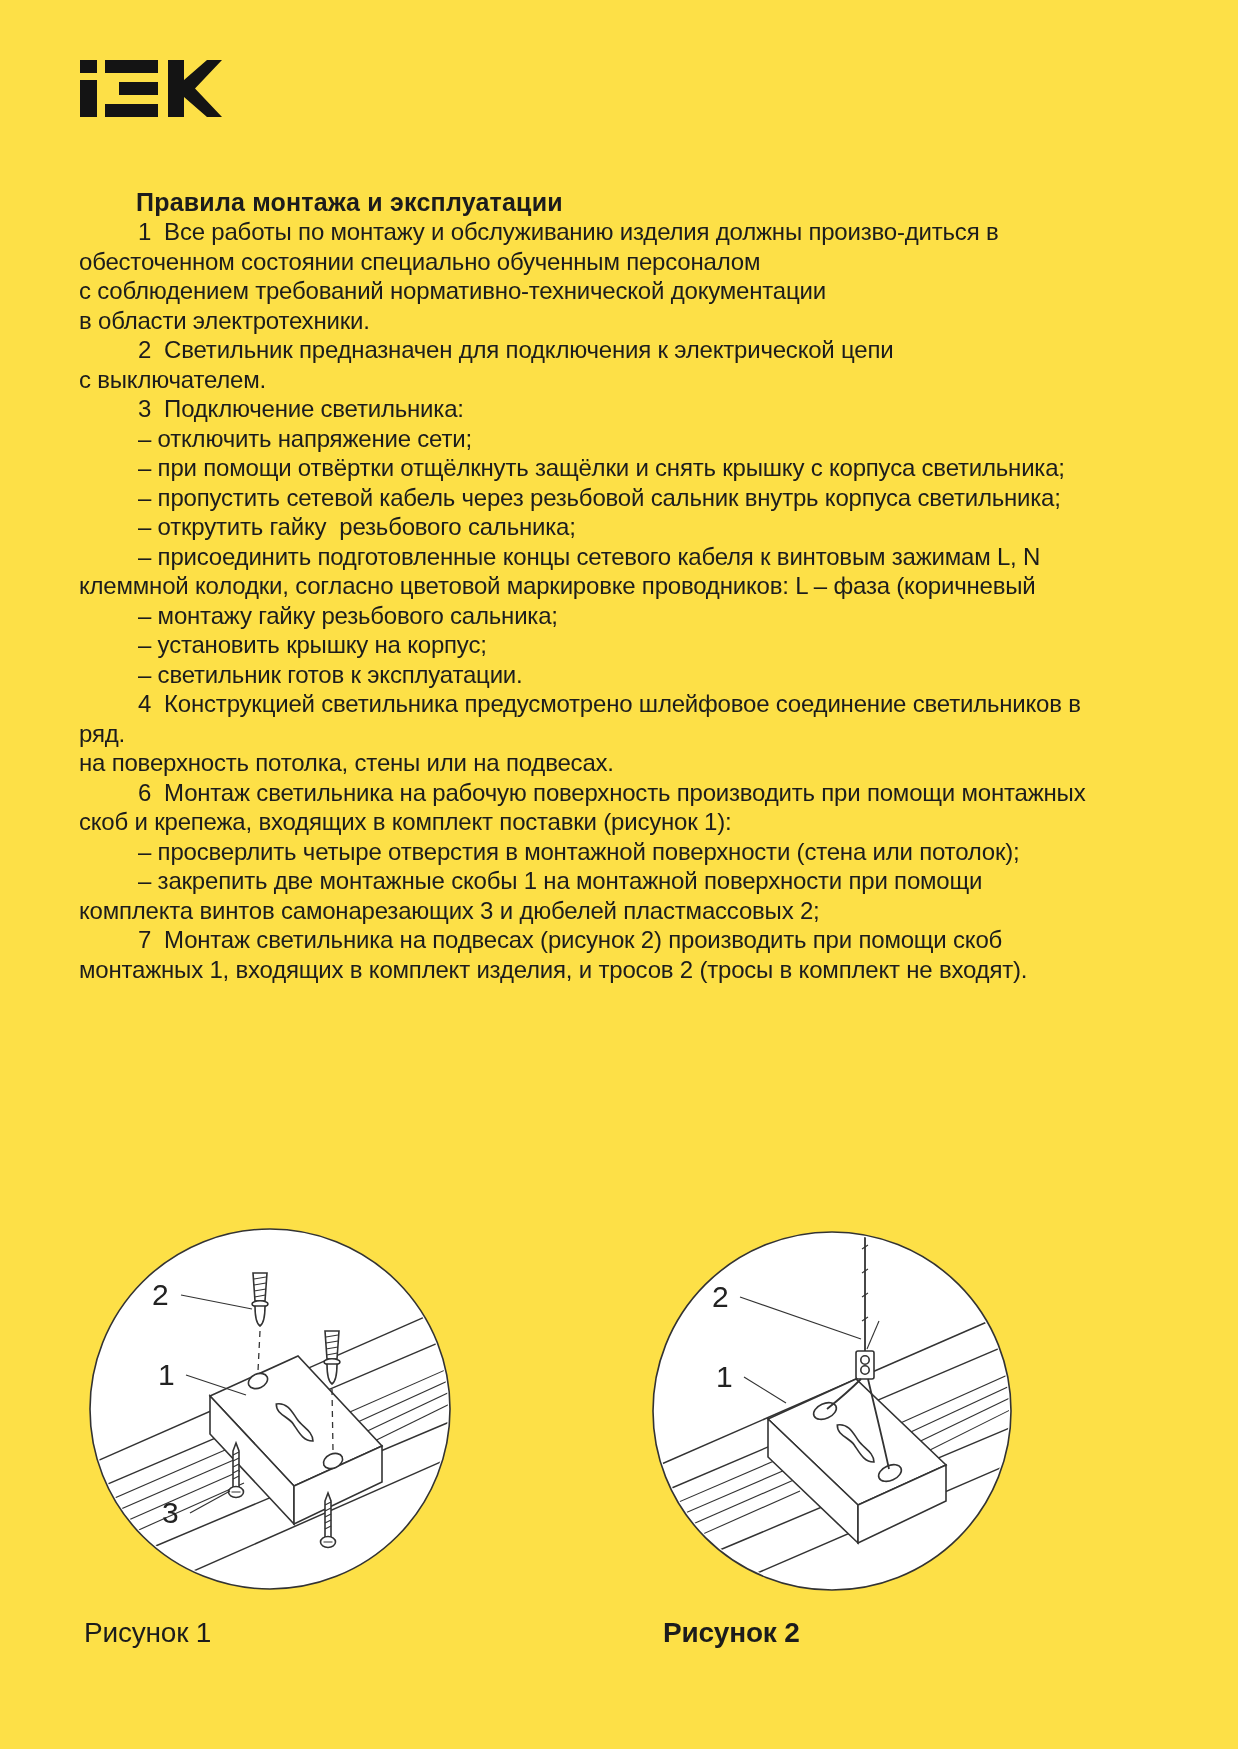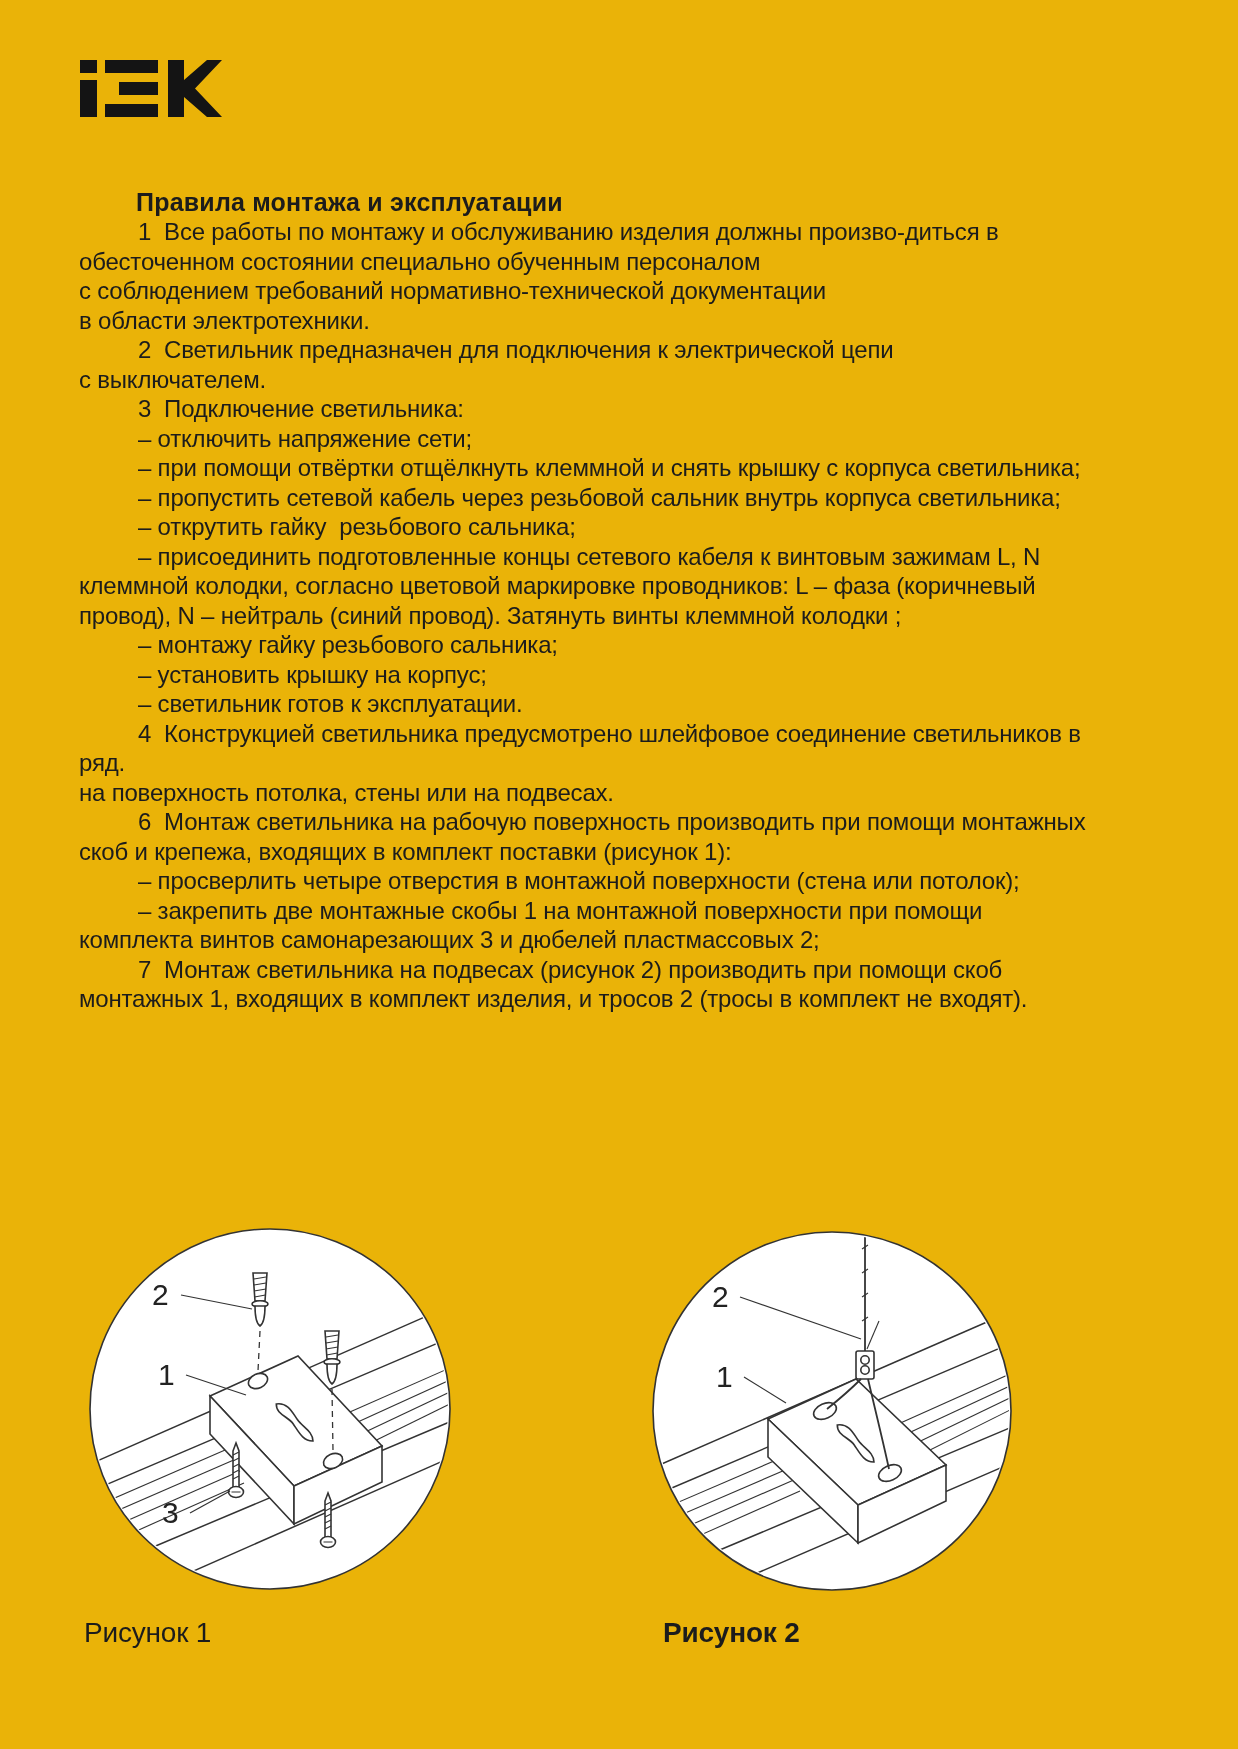--- a/index.html
+++ b/index.html
@@ -1,17 +1,17 @@
 <!DOCTYPE html>
 <html><head>
 <meta charset="utf-8">
 <style>
   html,body{margin:0;padding:0;background:#e8e8e8;}
   .page{
-    position:relative;width:1238px;height:1749px;background:#eab308;
+    position:relative;width:1238px;height:1749px;background:#fde047;
     overflow:hidden;font-family:"Liberation Sans",sans-serif;color:#1c1c1c;
   }
   .logo{position:absolute;left:80px;top:60px;}
   .doc{position:absolute;left:79px;top:188px;width:1110px;}
   .doc-title{
     font-size:25px;font-weight:700;letter-spacing:.2px;
     padding-left:57px;height:29px;line-height:29px;white-space:pre;
   }
   .line{
     font-size:24px;letter-spacing:-0.2px;height:29.5px;line-height:29.5px;
@@ -49,26 +49,25 @@
     <div class="doc-title">Правила монтажа и эксплуатации</div>
     <div id="doc-lines">
         <div class="line ind">1  Все работы по монтажу и обслуживанию изделия должны произво-диться в</div>
         <div class="line">обесточенном состоянии специально обученным персоналом</div>
         <div class="line">с соблюдением требований нормативно-технической документации</div>
         <div class="line">в области электротехники.</div>
         <div class="line ind">2  Светильник предназначен для подключения к электрической цепи</div>
         <div class="line">с выключателем.</div>
         <div class="line ind">3  Подключение светильника:</div>
         <div class="line ind">– отключить напряжение сети;</div>
-        <div class="line ind">– при помощи отвёртки отщёлкнуть клеммной и снять крышку с корпуса светильника;</div>
+        <div class="line ind">– при помощи отвёртки отщёлкнуть защёлки и снять крышку с корпуса светильника;</div>
         <div class="line ind">– пропустить сетевой кабель через резьбовой сальник внутрь корпуса светильника;</div>
         <div class="line ind">– открутить гайку  резьбового сальника;</div>
         <div class="line ind">– присоединить подготовленные концы сетевого кабеля к винтовым зажимам L, N</div>
         <div class="line">клеммной колодки, согласно цветовой маркировке проводников: L – фаза (коричневый</div>
-        <div class="line">провод), N – нейтраль (синий провод). Затянуть винты клеммной колодки ;</div>
         <div class="line ind">– монтажу гайку резьбового сальника;</div>
         <div class="line ind">– установить крышку на корпус;</div>
         <div class="line ind">– светильник готов к эксплуатации.</div>
         <div class="line ind">4  Конструкцией светильника предусмотрено шлейфовое соединение светильников в</div>
         <div class="line">ряд.</div>
         <div class="line">на поверхность потолка, стены или на подвесах.</div>
         <div class="line ind">6  Монтаж светильника на рабочую поверхность производить при помощи монтажных</div>
         <div class="line">скоб и крепежа, входящих в комплект поставки (рисунок 1):</div>
         <div class="line ind">– просверлить четыре отверстия в монтажной поверхности (стена или потолок);</div>
         <div class="line ind">– закрепить две монтажные скобы 1 на монтажной поверхности при помощи</div>

